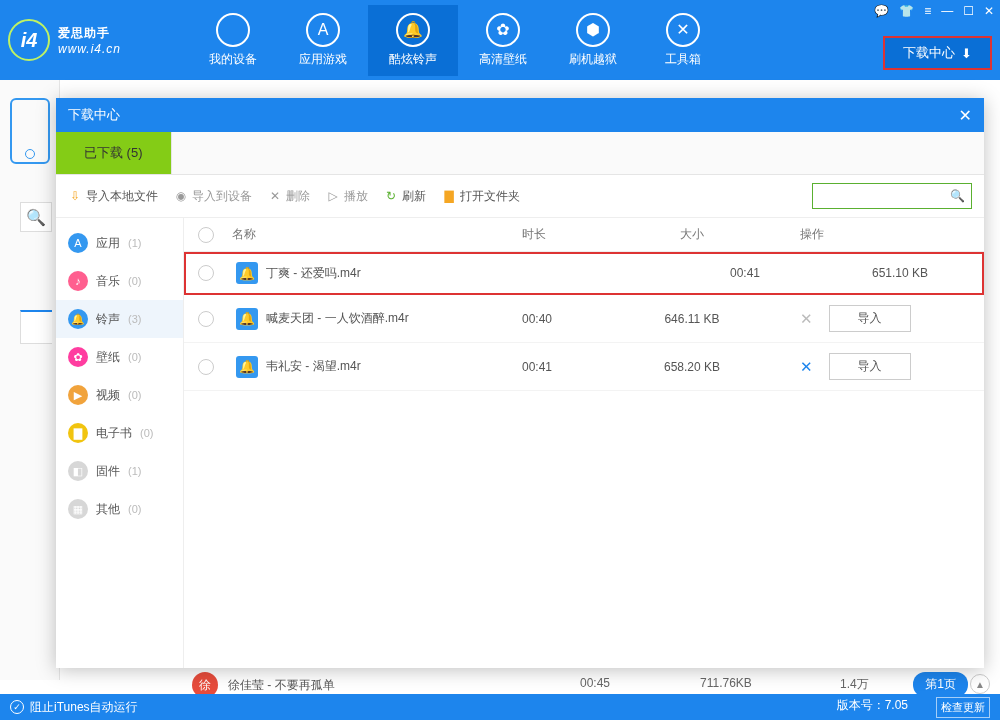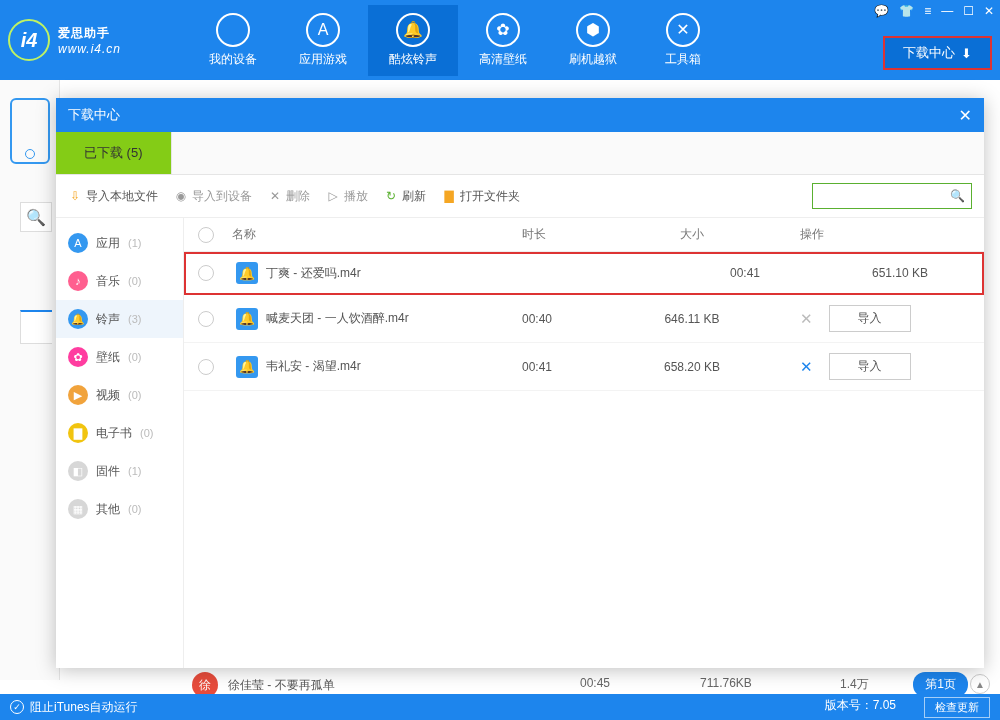--- a/index.html
+++ b/index.html
@@ -78,21 +78,21 @@
 
 .under-row { position: absolute; left: 192px; top: 672px; display: flex; align-items: center; font-size: 12px; color: #555; gap: 10px; }
 .under-row .avatar { width: 26px; height: 26px; border-radius: 50%; background: #e74c3c; color: #fff; display: flex; align-items: center; justify-content: center; font-size: 12px; }
 .under-cells { position: absolute; top: 676px; font-size: 12px; color: #666; }
 .page-btn { position: absolute; right: 32px; top: 672px; background: #1d85ed; color: #fff; border-radius: 12px; padding: 4px 12px; font-size: 12px; }
 .scroll-up { position: absolute; right: 10px; top: 674px; width: 20px; height: 20px; border: 1px solid #ccc; border-radius: 50%; display:flex; align-items: center; justify-content: center; font-size: 10px; color: #888; }
 
 
 .footer { position: absolute; bottom: 0; left: 0; right: 0; height: 26px; background: #1d85ed; color: #fff; display: flex; align-items: center; padding: 0 10px; font-size: 12px; }
 .footer-right { margin-left: auto; display: flex; align-items: flex-start; gap: 28px; }
-.update-btn { border: 1px solid rgba(255,255,255,0.6); padding: 2px 10px; font-size: 11px; cursor: pointer; }
+.update-btn { border: 1px solid rgba(255,255,255,0.6); padding: 2px 4px; font-size: 11px; cursor: pointer; }
 .check-icon { width: 14px; height: 14px; border: 1.5px solid #fff; border-radius: 50%; display: inline-flex; align-items: center; justify-content: center; font-size: 9px; margin-right: 6px; }
 </style>
 </head>
 <body>
 
 <div class="header">
   <div class="logo-area">
     <div class="logo-circle">i4</div>
     <div class="logo-text">
       <div class="logo-title">爱思助手</div>

